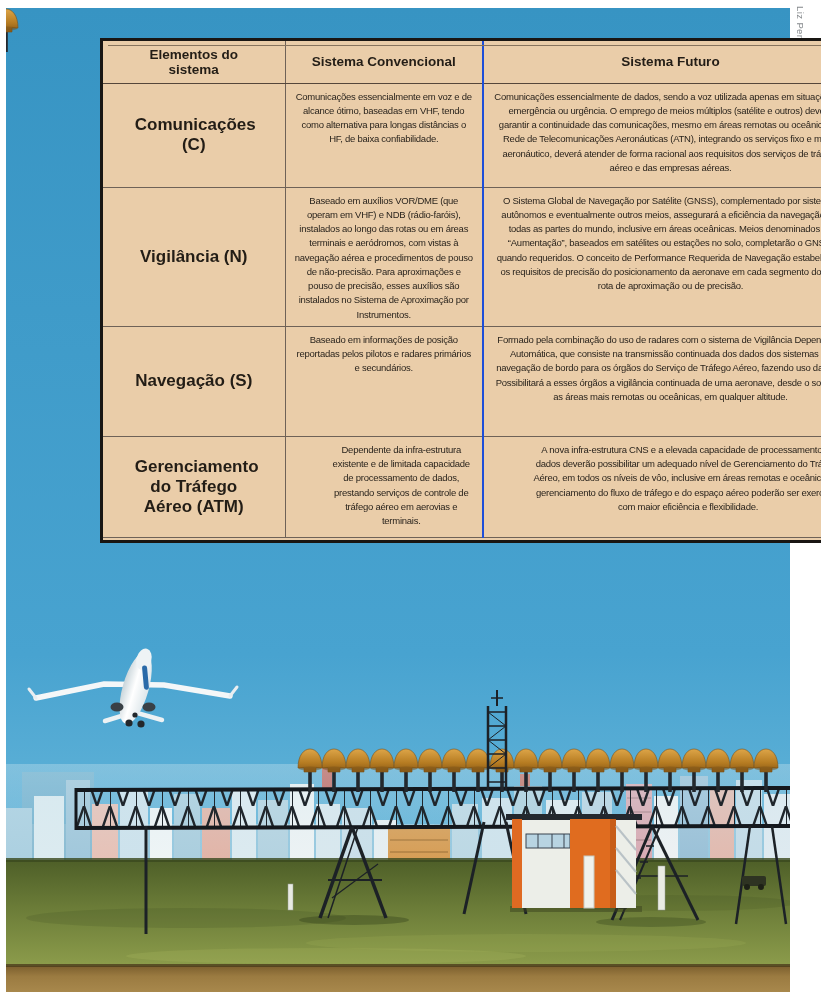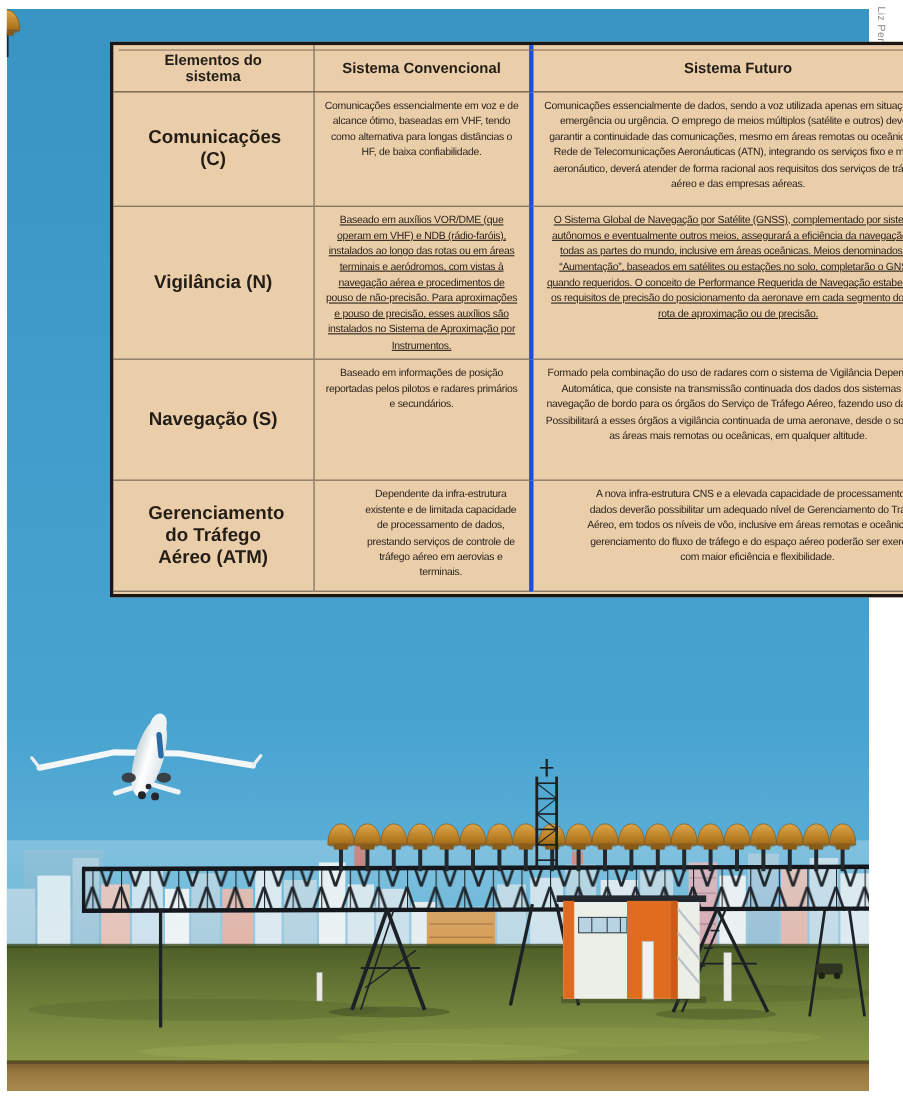--- a/index.html
+++ b/index.html
@@ -14,28 +14,28 @@
   .table-wrap{position:absolute;left:100px;top:38px;width:760px;height:505px;
               background:#eacda9;border:3px solid #191613;box-sizing:border-box;}
   .inner-rule{position:absolute;left:5px;right:5px;top:4px;border-top:1px solid #87745e;}
   table{width:100%;border-collapse:collapse;table-layout:fixed;}
   col.c1{width:182px;} col.c2{width:198px;} col.c3{width:auto;}
   th,td{box-sizing:border-box;}
   thead th{font-size:13.5px;font-weight:bold;color:#231d16;text-align:center;
            vertical-align:middle;height:42px;padding:4px 6px;
            border-bottom:1.5px solid #55463a;}
   thead th:nth-child(1),tbody th{border-right:1px solid #6f6257;}
-  thead th:nth-child(2),tbody td.conv{border-right:4px solid #1d4ed8;}
+  thead th:nth-child(2),tbody td.conv{border-right:2px solid #1d4ed8;}
   tbody th{font-size:17px;font-weight:bold;color:#231d16;text-align:center;
            vertical-align:middle;padding:20px 8px;}
   tbody td{font-size:9.5px;letter-spacing:-0.25px;line-height:1.5;color:#2a241d;
            vertical-align:top;text-align:center;padding:6px 9px 4px 9px;}
   tbody tr{border-bottom:1px solid #6f6257;}
   tbody tr:nth-child(1) td{height:104px;}
-  tbody tr:nth-child(2) td{height:138px;text-decoration:underline;}
+  tbody tr:nth-child(2) td{height:138px;}
   tbody tr:nth-child(3) td{height:110px;}
   tbody tr:nth-child(4) td{height:82px;padding-left:44px;}
   .h1span{display:inline-block;max-width:100px;}
   .lblspan{display:inline-block;max-width:118px;}
   .source{font-size:9px;letter-spacing:-0.1px;color:#2a241d;padding:6px 10px 4px 10px;}
   .source i{font-style:italic;}
 </style>
 </head>
 <body>
 

